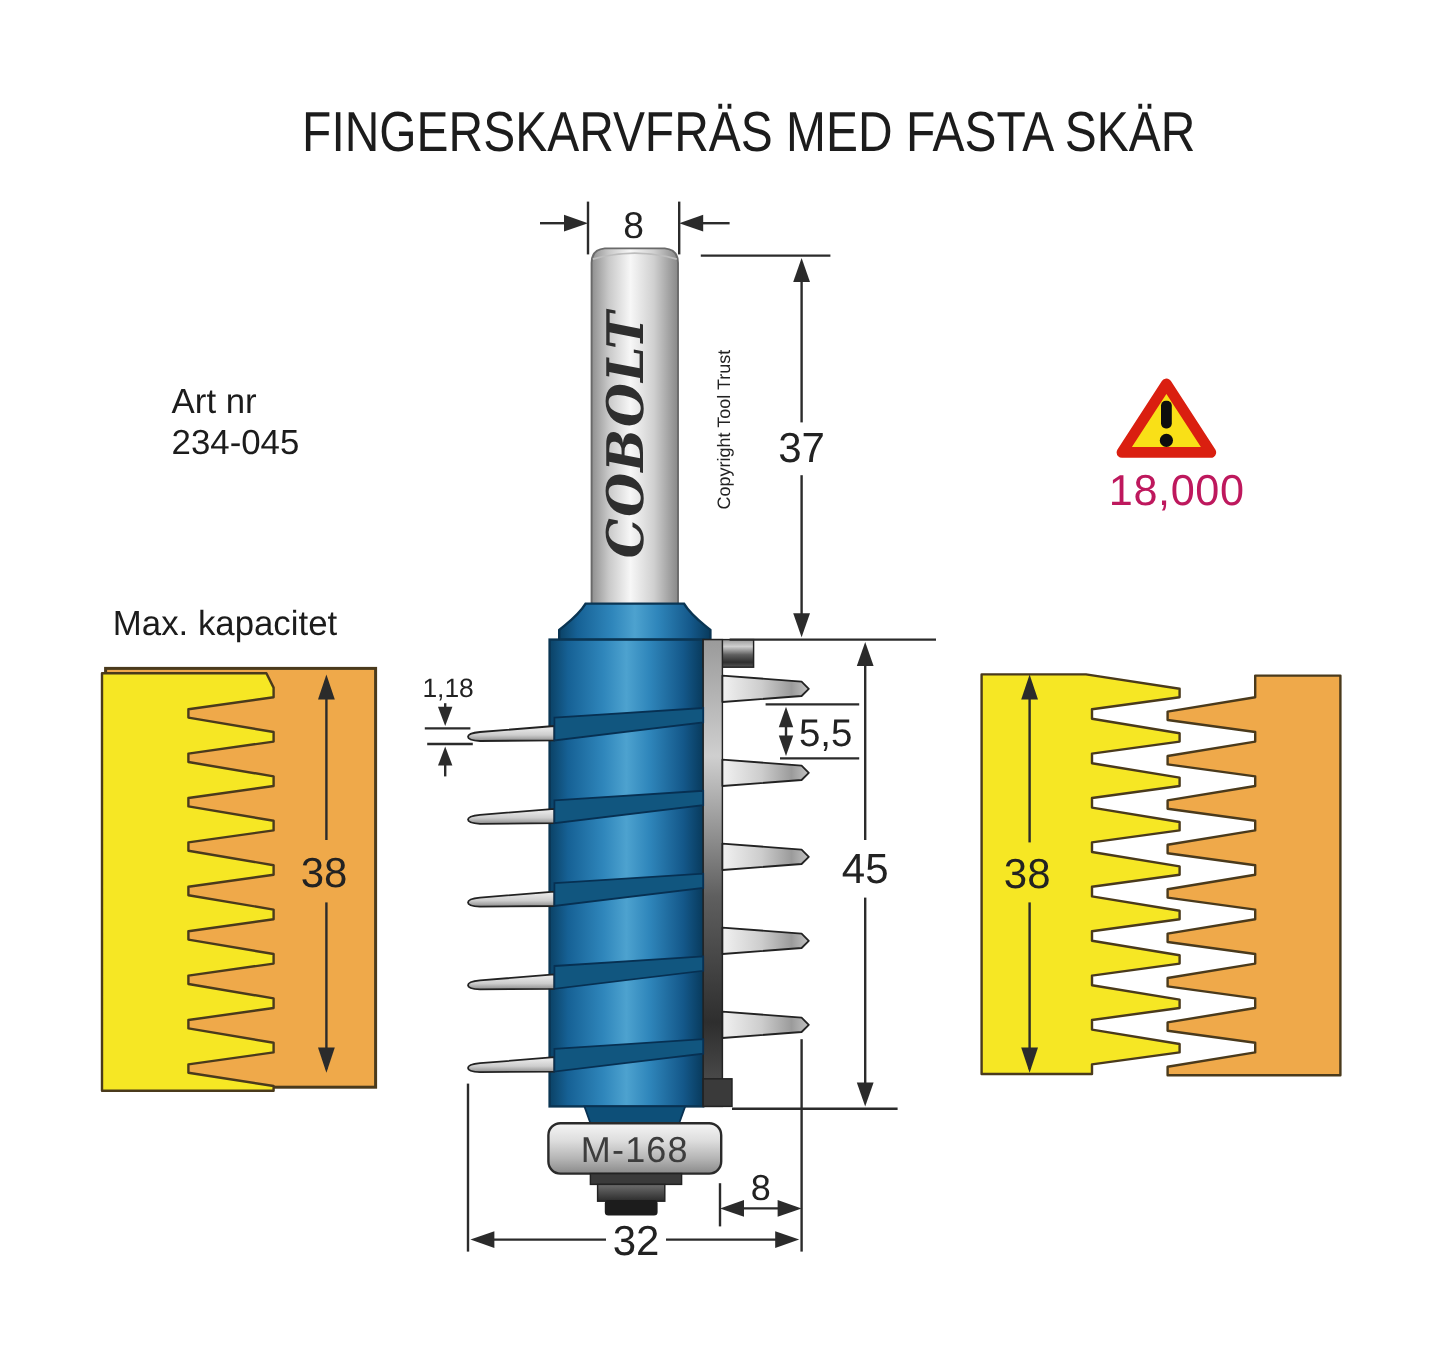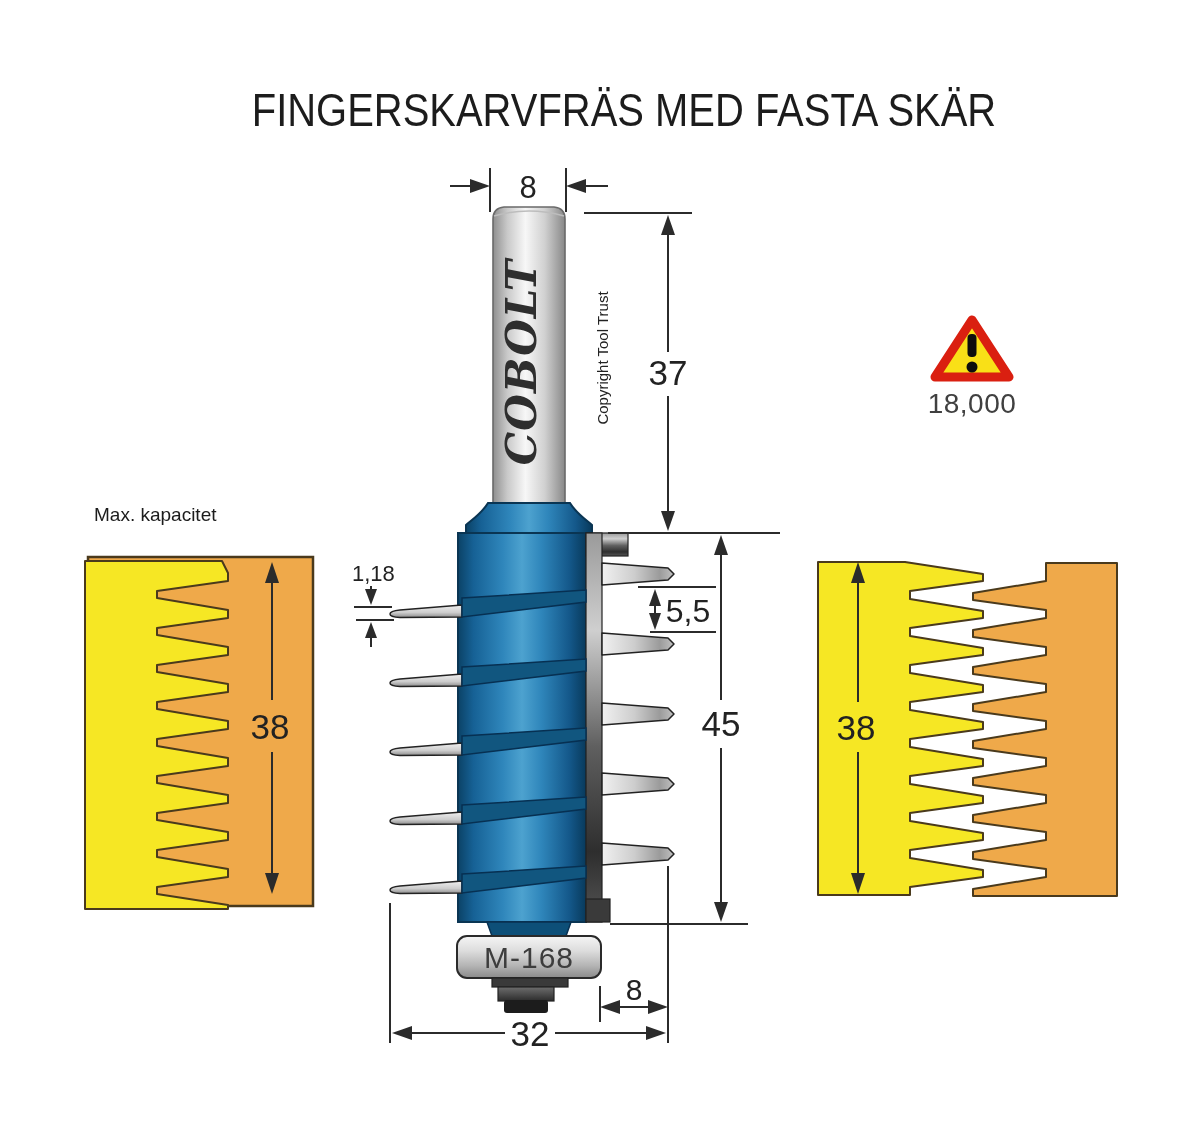--- a/index.html
+++ b/index.html
@@ -9,27 +9,27 @@
   }
   .title {
     position:absolute; left:200px; top:82px; width:690px; text-align:center;
     font-size:47px; letter-spacing:0px; color:#1c1c1c; white-space:nowrap;
     transform:scaleX(0.85); transform-origin:50% 50%;
   }
   .artnr {
     position:absolute; left:143px; top:318px; font-size:29px; line-height:1.18; color:#1c1c1c;
   }
   .maxcap {
-    position:absolute; left:94px; top:504px; font-size:19px; color:#1c1c1c;
+    position:absolute; left:94px; top:504px; font-size:29px; color:#1c1c1c;
   }
   .warning {
     position:absolute; left:924px; top:313px; width:96px; text-align:center;
   }
   .warning svg { display:block; margin:0 auto; }
-  .warning .rpm { margin-top:3px; font-size:28px; color:#404040; letter-spacing:0.5px; }
+  .warning .rpm { margin-top:3px; font-size:36px; color:#be185d; letter-spacing:0.5px; }
   .figsvg { position:absolute; }
   svg text { font-family:"Liberation Sans", sans-serif; fill:#222; }
   svg text.dim { font-size:35px; }
   svg text.dim-small { font-size:29px; }
   svg text.dim-tiny { font-size:22px; }
   svg text.brand {
     font-family:"DejaVu Serif","Liberation Serif",serif;
     font-style:italic; font-weight:bold; font-size:42px; fill:#2e2e2e; letter-spacing:1px;
   }
   svg text.copyright { font-size:15px; fill:#222; }
@@ -37,20 +37,24 @@
   .dimline { stroke:#2b2b2b; stroke-width:2; fill:none; }
   .dimarrow { fill:#2b2b2b; stroke:none; }
 </style>
 </head>
 <body>
 
 <div class="canvas">
 
   <div class="title">FINGERSKARVFRÄS MED FASTA SKÄR</div>
 
+  <div class="artnr">
+    <div>Art nr</div>
+    <div>234-045</div>
+  </div>
 
   <div class="maxcap">Max. kapacitet</div>
 
   <div class="warning">
     <svg width="84" height="72" viewBox="0 0 84 72">
       <path d="M 42 7 L 79 64 L 5 64 Z" fill="#F9E017" stroke="#DA1F10" stroke-width="9" stroke-linejoin="round"></path>
       <rect x="37.5" y="21" width="9" height="23" rx="4" fill="#0d0d0d"></rect>
       <circle cx="42" cy="54" r="5.5" fill="#0d0d0d"></circle>
     </svg>
     <div class="rpm">18,000</div>

